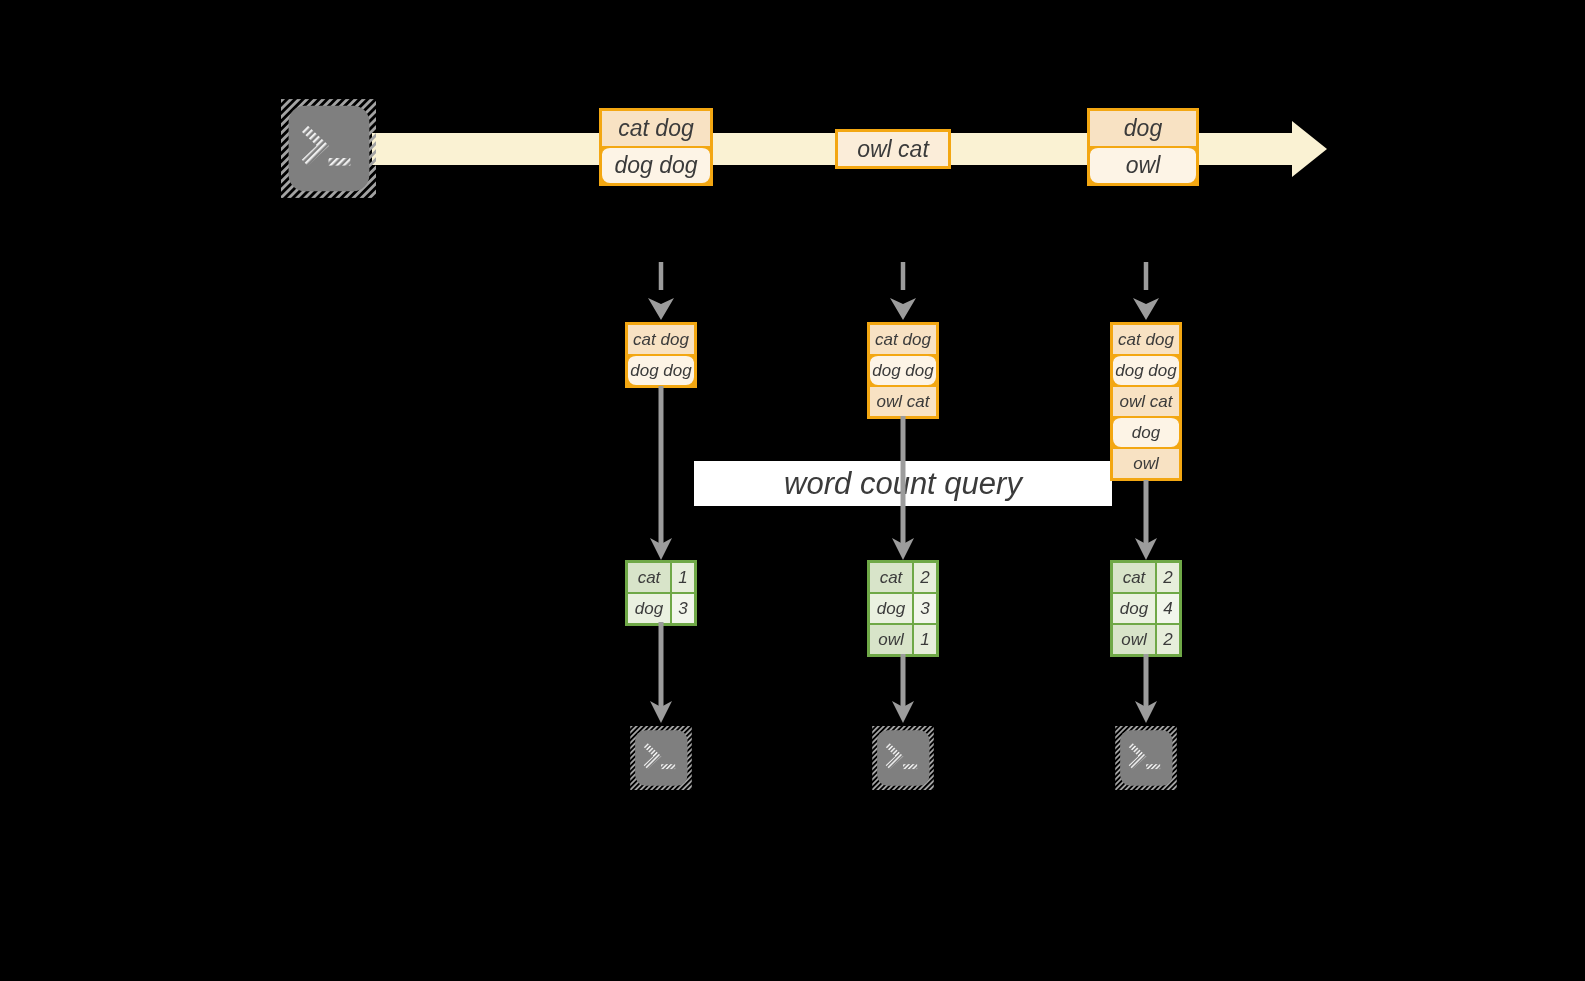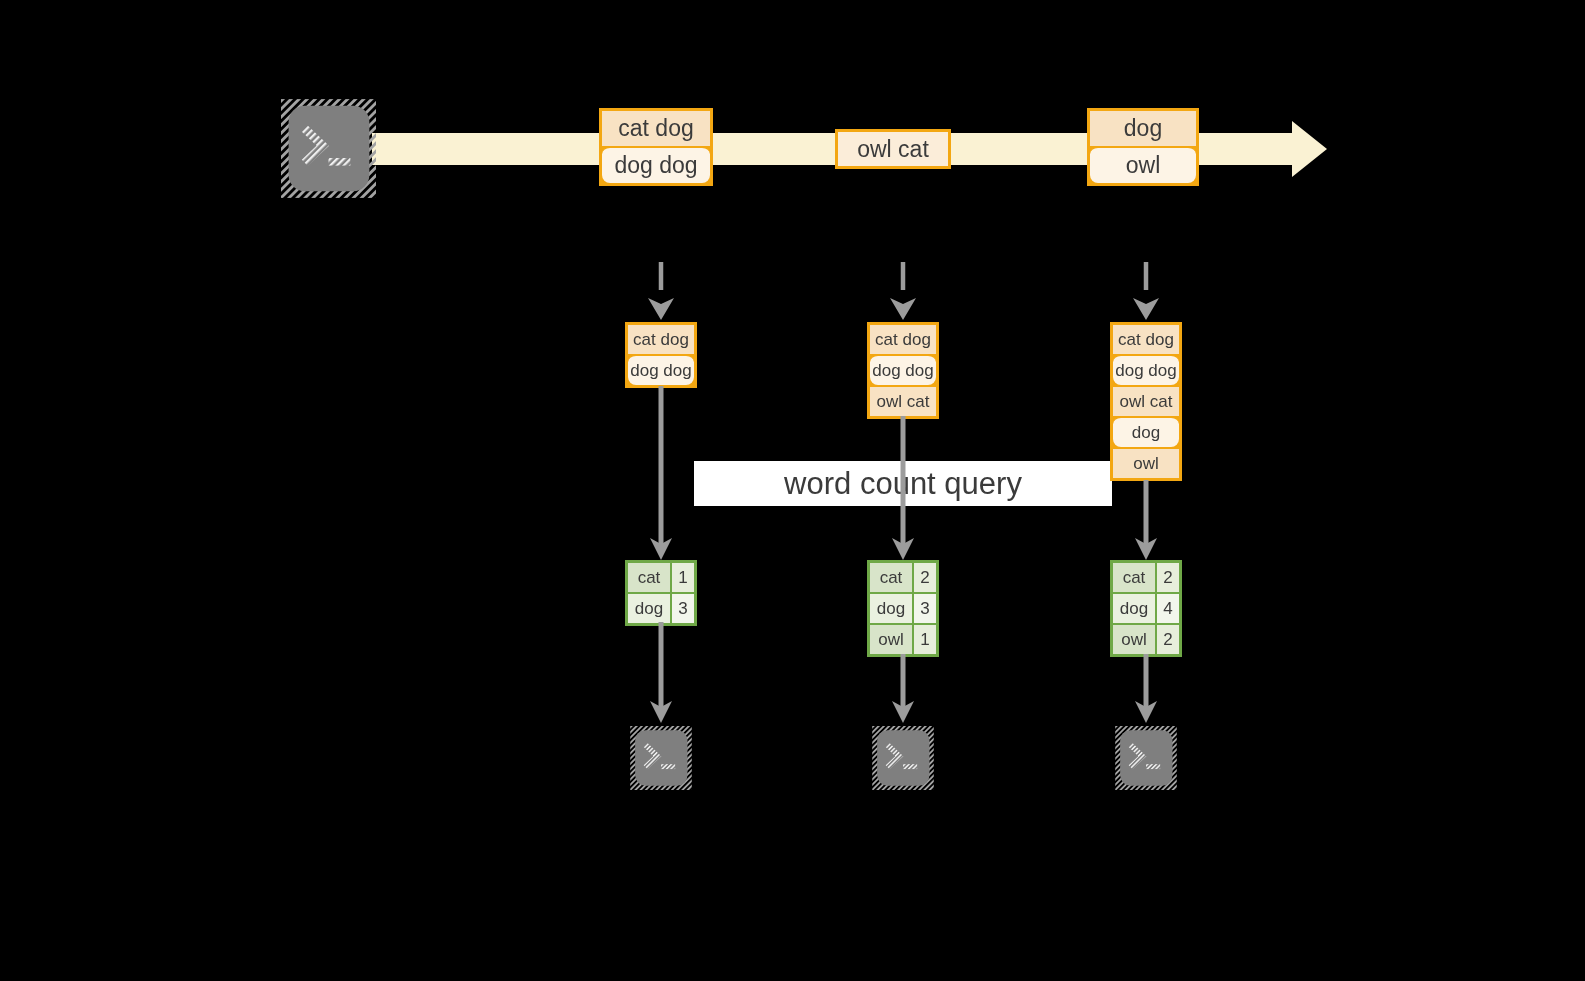--- a/index.html
+++ b/index.html
@@ -1,18 +1,18 @@
 <!DOCTYPE html>
 <html><head>
 <meta charset="utf-8">
 <style>
   html,body{margin:0;padding:0;background:#000;}
   #canvas{
     position:relative;width:1585px;height:981px;background:#000000;
-    font-family:"Liberation Sans", sans-serif;color:#3B3B3B;overflow:hidden;
+    font-family:"Liberation Sans", sans-serif;color:#3B3B3B;overflow:hidden;font-style:italic;
   }
   .abs{position:absolute;box-sizing:border-box;}
 
   
   .stream-band{background:#FAF2D3;z-index:0;}
 
   
   .event-box{border:3px solid #F3A712;z-index:2;background:#F3A712;}
   .erow{height:35px;display:flex;align-items:center;justify-content:center;
         font-size:23px;line-height:1;}

